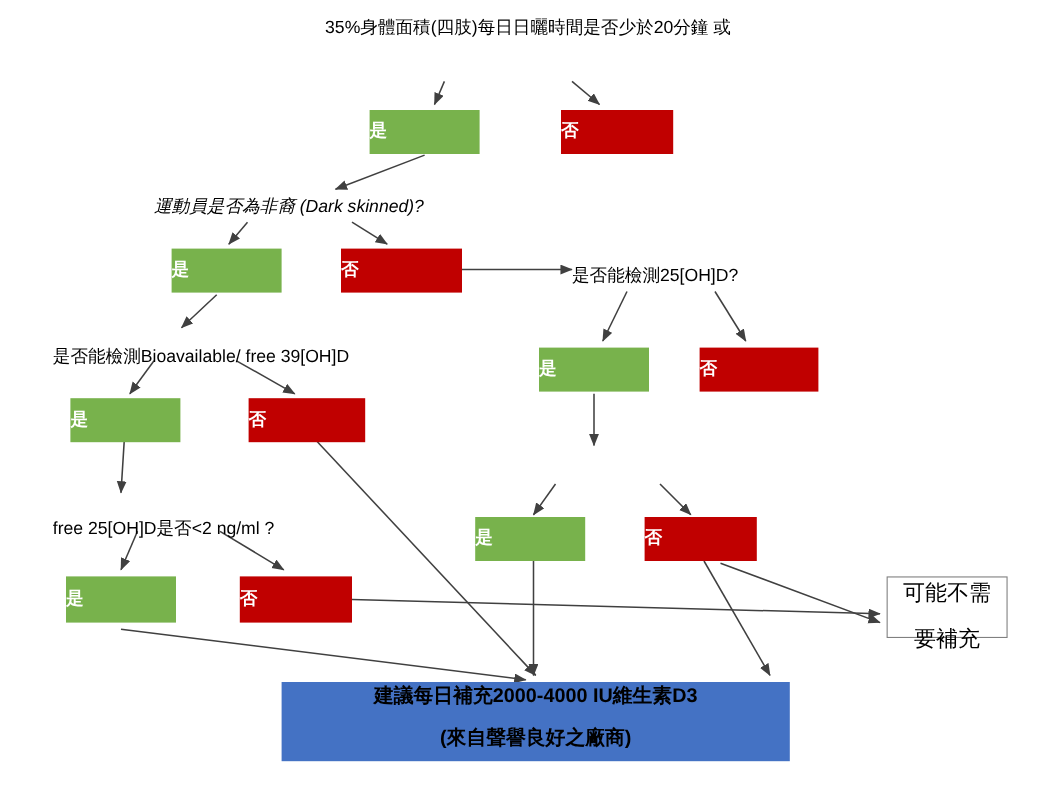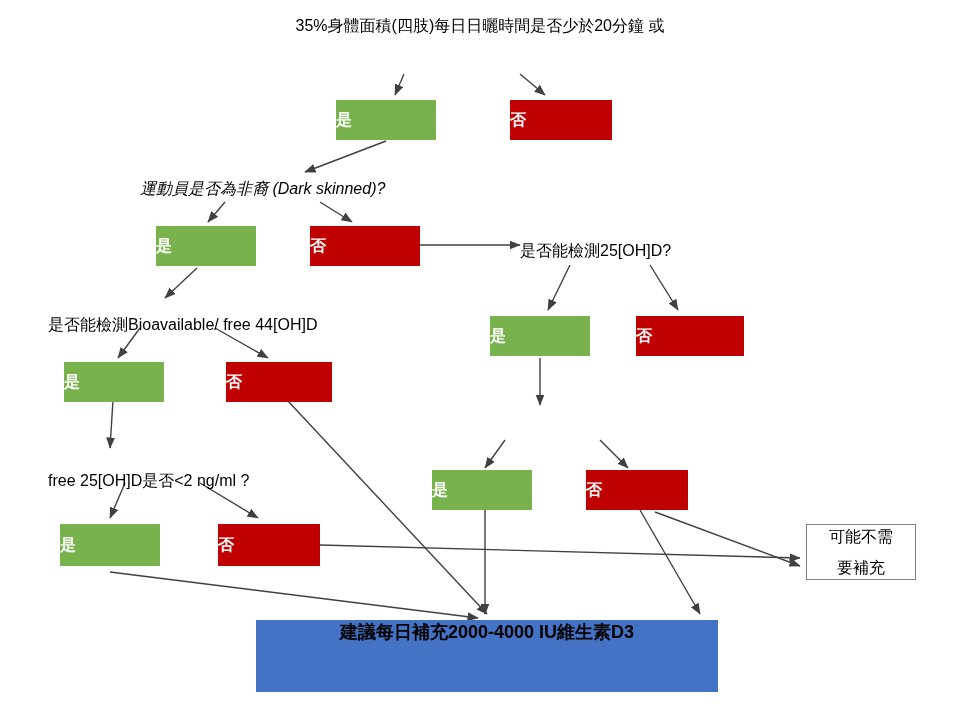--- a/index.html
+++ b/index.html
@@ -24,23 +24,24 @@
     top: 0;
     width: 960px;
     height: 720px;
     pointer-events: none;
   }
   .node {
     position: absolute;
     box-sizing: border-box;
     display: flex;
     align-items: center;
-    justify-content: space-between;
+    justify-content: flex-start;
     text-align: center;
     line-height: 1.25;
+    gap: 13px;
   }
   .box-yes {
     background: #78b24c;
     color: #ffffff;
     font-size: 16px;
     font-weight: bold;
   }
   .box-no {
     background: #c00000;
     color: #ffffff;
@@ -53,21 +54,21 @@
     background: transparent;
   }
   .text-node.multi {
     flex-direction: column;
     line-height: 1.45;
   }
   .outline-node {
     background: #ffffff;
     border: 1px solid #808080;
     color: #000000;
-    font-size: 16px;
+    font-size: 20px;
     flex-direction: column;
     line-height: 1.45;
   }
   .final-node {
     background: #4472c4;
     color: #000000;
     font-size: 18px;
     font-weight: bold;
     flex-direction: column;
     line-height: 1.4;
@@ -150,21 +151,21 @@
 
   <div class="node text-node" style="left:520px; top:238px; width:200px; height:26px;">
     <span>是否能檢測25[OH]D?</span>
   </div>
 
   <div class="node box-yes" style="left:490px; top:316px; width:100px; height:40px;">是</div>
 
   <div class="node box-no" style="left:636px; top:316px; width:108px; height:40px;">否</div>
 
   <div class="node text-node" style="left:48px; top:312px; width:320px; height:26px;">
-    <span>是否能檢測Bioavailable/ free 44[OH]D</span>
+    <span>是否能檢測Bioavailable/ free 39[OH]D</span>
   </div>
 
   <div class="node box-yes" style="left:64px; top:362px; width:100px; height:40px;">是</div>
 
   <div class="node box-no" style="left:226px; top:362px; width:106px; height:40px;">否</div>
 
 
   <div class="node box-yes" style="left:432px; top:470px; width:100px; height:40px;">是</div>
 
   <div class="node box-no" style="left:586px; top:470px; width:102px; height:40px;">否</div>
@@ -177,15 +178,16 @@
 
   <div class="node box-no" style="left:218px; top:524px; width:102px; height:42px;">否</div>
 
   <div class="node outline-node" style="left:806px; top:524px; width:110px; height:56px;">
     <span>可能不需</span>
     <span>要補充</span>
   </div>
 
   <div class="node final-node" style="left:256px; top:620px; width:462px; height:72px;">
     <span>建議每日補充2000-4000 IU維生素D3</span>
+    <span>(來自聲譽良好之廠商)</span>
   </div>
 
 </div>
 
 </body></html>

